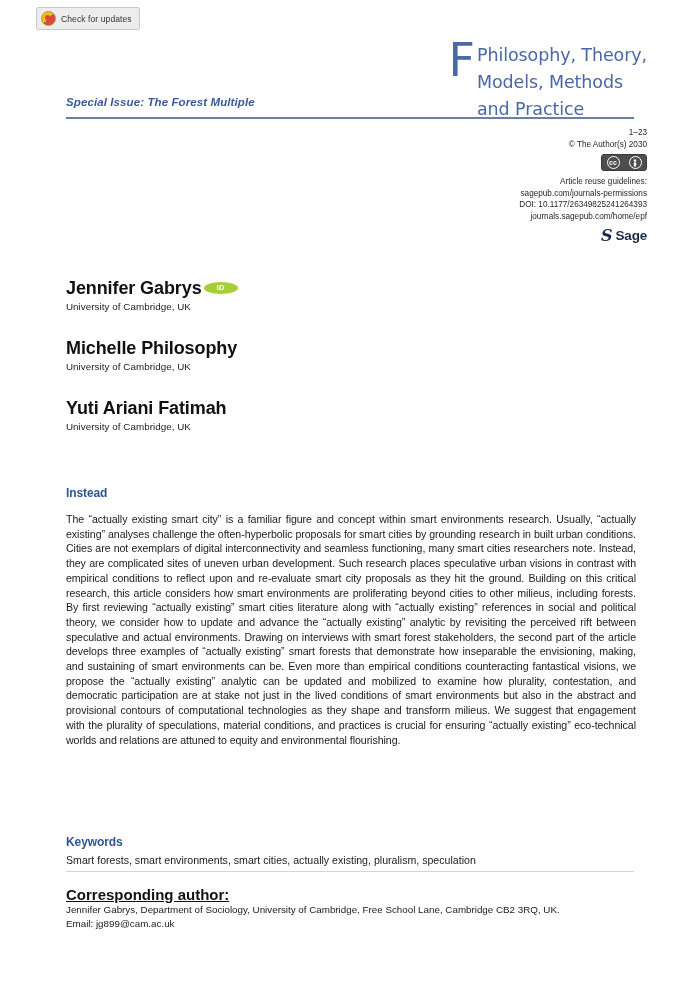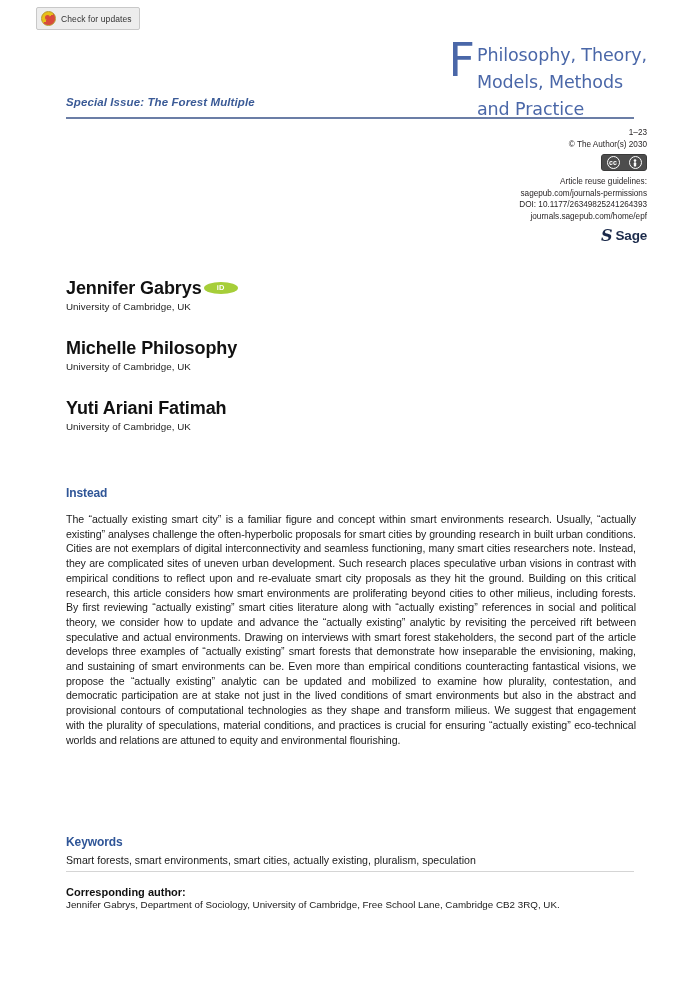--- a/index.html
+++ b/index.html
@@ -279,23 +279,24 @@
     height: 1px;
     background: #d5d5d5;
   }
   .corresponding {
     position: absolute;
     left: 66px;
     top: 886px;
     width: 570px;
   }
   .corr-label {
-    font-size: 11px;
+    font-size: 15px;
     font-weight: bold;
     color: #111;
+    text-decoration: underline;
   }
   .corr-line {
     font-size: 9.8px;
     line-height: 13.5px;
     color: #1a1a1a;
   }
 </style>
 </head>
 <body>
 
@@ -368,15 +369,16 @@
 
   <div class="keywords-block">
     <div class="section-heading">Keywords</div>
     <div class="keywords-text">Smart forests, smart environments, smart cities, actually existing, pluralism, speculation</div>
   </div>
 
   <div class="footer-rule"></div>
   <div class="corresponding">
     <div class="corr-label">Corresponding author:</div>
     <div class="corr-line">Jennifer Gabrys, Department of Sociology, University of Cambridge, Free School Lane, Cambridge CB2 3RQ, UK.</div>
+    <div class="corr-line">Email: jg899@cam.ac.uk</div>
   </div>
 
 </div>
 
 </body></html>

